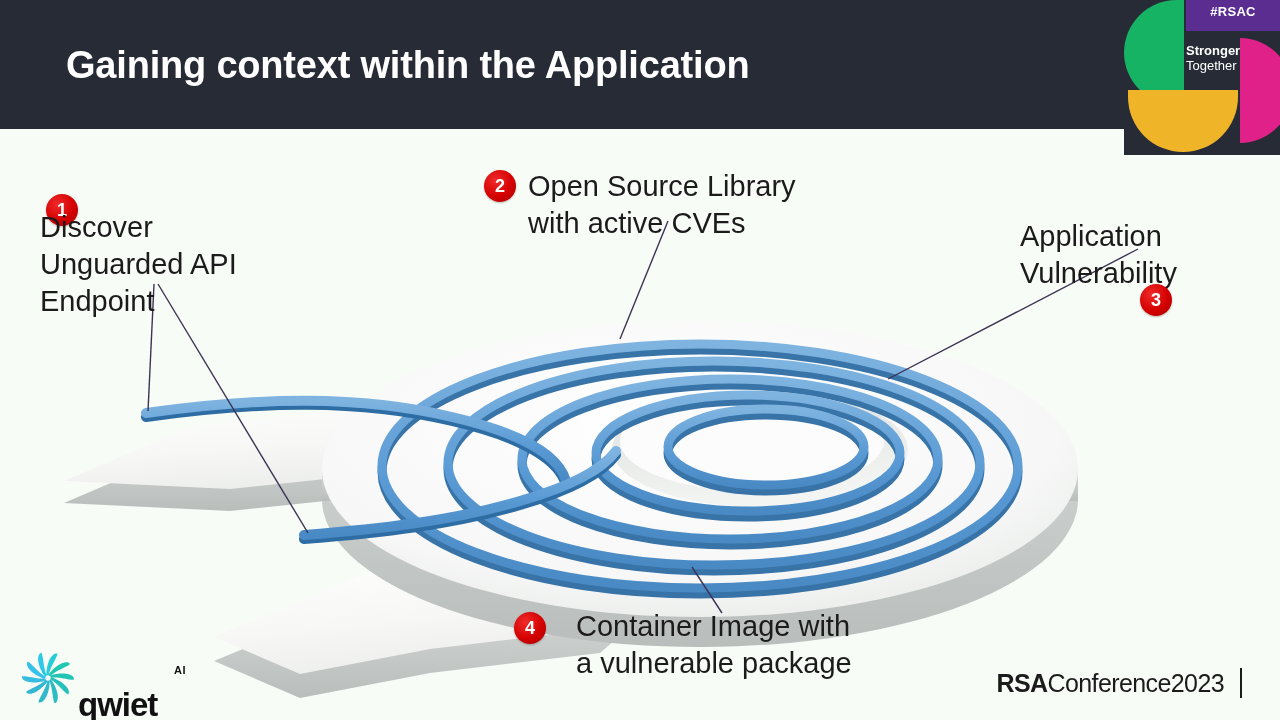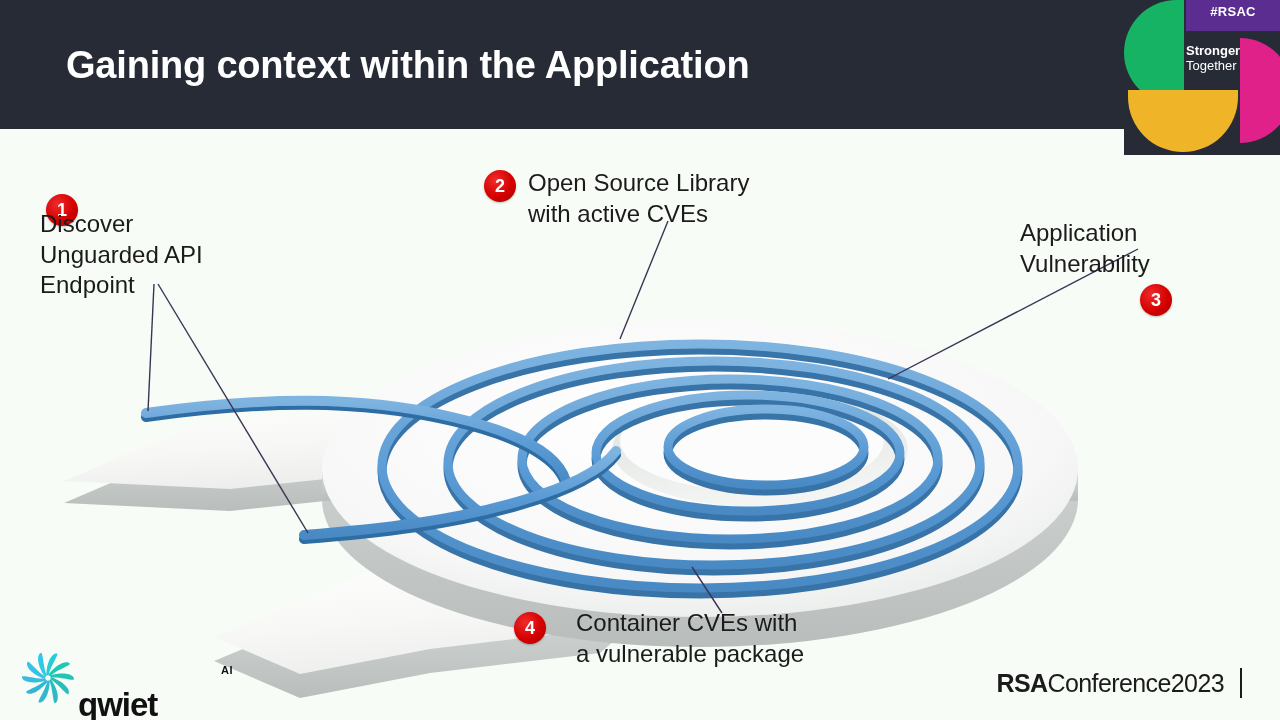--- a/index.html
+++ b/index.html
@@ -124,21 +124,21 @@
     font-size: 18px;
     font-weight: bold;
     text-align: center;
     line-height: 32px;
     font-family: "Liberation Sans", sans-serif;
     box-shadow: 0 1px 2px rgba(0,0,0,0.25);
   }
   .callout-text {
     position: absolute;
     color: #1b1b1b;
-    font-size: 24px;
+    font-size: 29px;
     line-height: 1.28;
     font-family: "Liberation Sans", sans-serif;
     white-space: pre-line;
   }
 
   #callout-1 { left: 0px; top: 0px; }
   #callout-1 .badge { left: 46px; top: 194px; }
   #callout-1 .callout-text { left: 40px; top: 209px; width: 230px; text-align: left; }
 
   #callout-2 { left: 0px; top: 0px; }
@@ -179,21 +179,20 @@
   }
   #qwiet-ai {
     position: absolute;
     left: 152px;
     top: 12px;
     font-size: 11px;
     font-weight: bold;
     color: #111111;
     letter-spacing: 0.5px;
     font-family: "Liberation Sans", sans-serif;
-    margin-left: 47px;
   }
 
   #rsac-footer {
     position: absolute;
     right: 38px;
     top: 668px;
     height: 30px;
     display: flex;
     align-items: center;
   }
@@ -332,21 +331,21 @@
   </div>
 
   <div class="callout" id="callout-3">
     <div class="callout-text">Application
 Vulnerability</div>
     <div class="badge">3</div>
   </div>
 
   <div class="callout" id="callout-4">
     <div class="badge">4</div>
-    <div class="callout-text">Container CVEs with
+    <div class="callout-text">Container Image with
 a vulnerable package</div>
   </div>
 
   <div id="qwiet-logo">
     <svg id="qwiet-mark" viewBox="0 0 52 52">
       <g transform="translate(26,26)">
         <g fill="#1fc8b0">
           <path d="M 0 -3 C 10 -16, 20 -18, 22 -14 C 19 -11, 9 -8, 2 -2 Z" transform="rotate(0)"></path>
           <path d="M 0 -3 C 10 -16, 20 -18, 22 -14 C 19 -11, 9 -8, 2 -2 Z" transform="rotate(36)" fill="#22c4b4"></path>
           <path d="M 0 -3 C 10 -16, 20 -18, 22 -14 C 19 -11, 9 -8, 2 -2 Z" transform="rotate(72)" fill="#26c0bb"></path>

